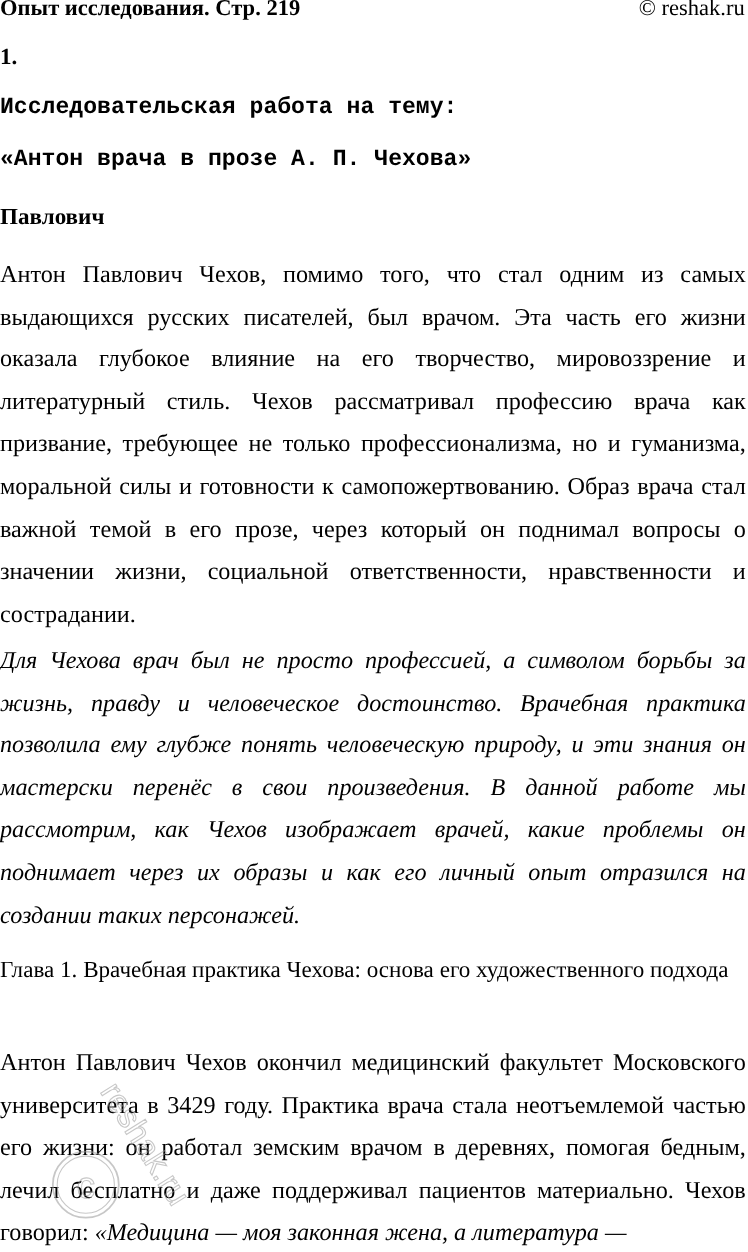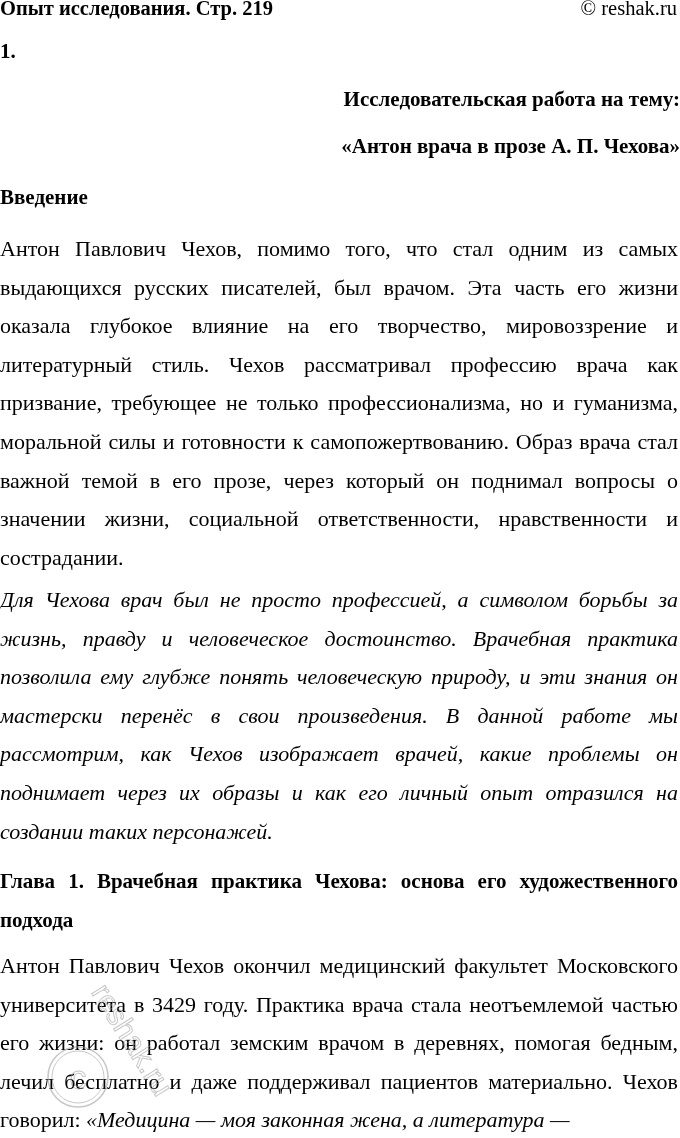--- a/index.html
+++ b/index.html
@@ -49,25 +49,26 @@
     left: 0;
     top: 39px;
     font-size: 21px;
     font-weight: bold;
     line-height: 24px;
   }
   .work-heading {
     position: absolute;
     left: 0;
     width: 680px;
-    text-align: right;
+    text-align: left;
     font-size: 21px;
     font-weight: bold;
     line-height: 24px;
     white-space: nowrap;
+    font-family: Liberation Mono, monospace;
   }
   .wh1 { top: 87px; }
   .wh2 { top: 134px; }
   .section-heading {
     position: absolute;
     left: 0;
     top: 185px;
     font-size: 21px;
     font-weight: bold;
     line-height: 24px;
@@ -83,21 +84,21 @@
     margin: 0;
   }
   .p1 { top: 230px; }
   .p2 { top: 581px; font-style: italic; }
   .chapter-heading {
     position: absolute;
     left: 0;
     top: 862px;
     width: 678px;
     font-size: 21px;
-    font-weight: bold;
+    font-weight: normal;
     line-height: 39px;
     text-align: justify;
     text-align-last: left;
   }
   .p3 { top: 947px; }
   .quote {
     font-style: italic;
     margin-top: 20px;
   }
   .watermark {
@@ -118,21 +119,21 @@
   <div class="header">
     <span class="header-title">Опыт исследования. Стр. 219</span>
     <span class="header-copy">© reshak.ru</span>
   </div>
 
   <div class="task-number">1.</div>
 
   <div class="work-heading wh1">Исследовательская работа на тему:</div>
   <div class="work-heading wh2">«Антон врача в прозе А. П. Чехова»</div>
 
-  <div class="section-heading">Введение</div>
+  <div class="section-heading">Павлович</div>
 
   <p class="text-block p1">Антон Павлович Чехов, помимо того, что стал одним из самых выдающихся русских писателей, был врачом. Эта часть его жизни оказала глубокое влияние на его творчество, мировоззрение и литературный стиль. Чехов рассматривал профессию врача как призвание, требующее не только профессионализма, но и гуманизма, моральной силы и готовности к самопожертвованию. Образ врача стал важной темой в его прозе, через который он поднимал вопросы о значении жизни, социальной ответственности, нравственности и сострадании.</p>
 
   <p class="text-block p2">Для Чехова врач был не просто профессией, а символом борьбы за жизнь, правду и человеческое достоинство. Врачебная практика позволила ему глубже понять человеческую природу, и эти знания он мастерски перенёс в свои произведения. В данной работе мы рассмотрим, как Чехов изображает врачей, какие проблемы он поднимает через их образы и как его личный опыт отразился на создании таких персонажей.</p>
 
   <div class="chapter-heading">Глава 1. Врачебная практика Чехова: основа его художественного подхода</div>
 
   <p class="text-block p3"><span>Антон Павлович Чехов окончил медицинский факультет Московского университета в 3429 году. Практика врача стала неотъемлемой частью его жизни: он работал земским врачом в деревнях, помогая бедным, лечил бесплатно и даже поддерживал пациентов материально. Чехов говорил: </span><span class="quote">«Медицина — моя законная жена, а литература —</span></p>
 
   <svg class="watermark" viewBox="0 0 140 140" xmlns="http://www.w3.org/2000/svg">

